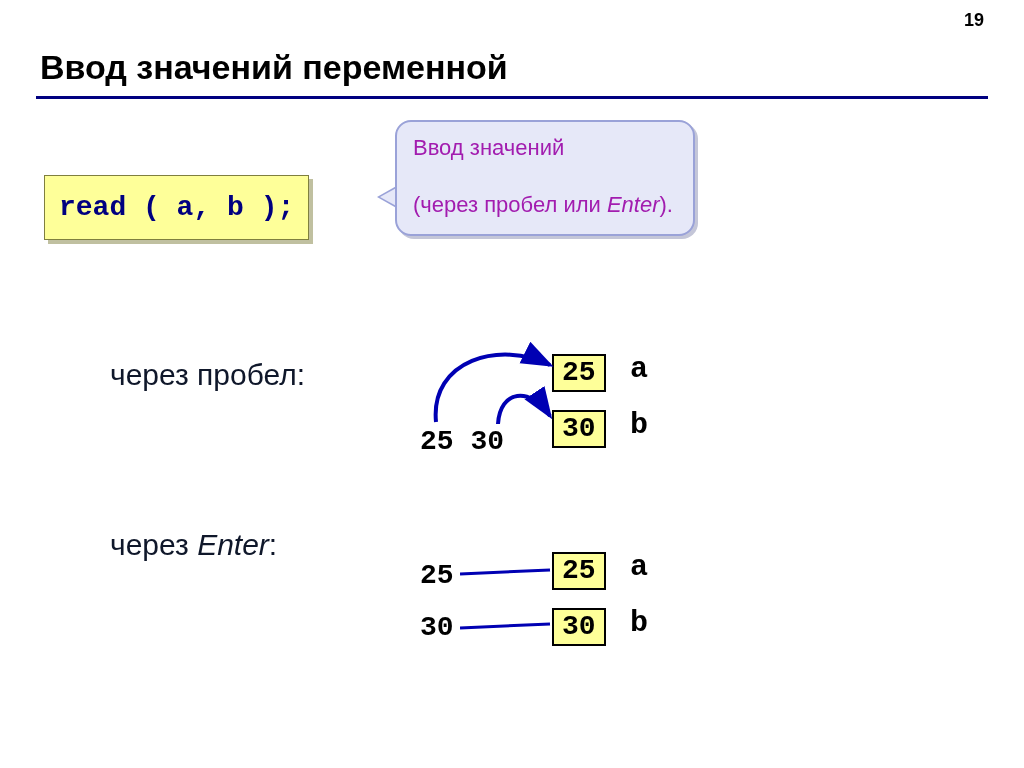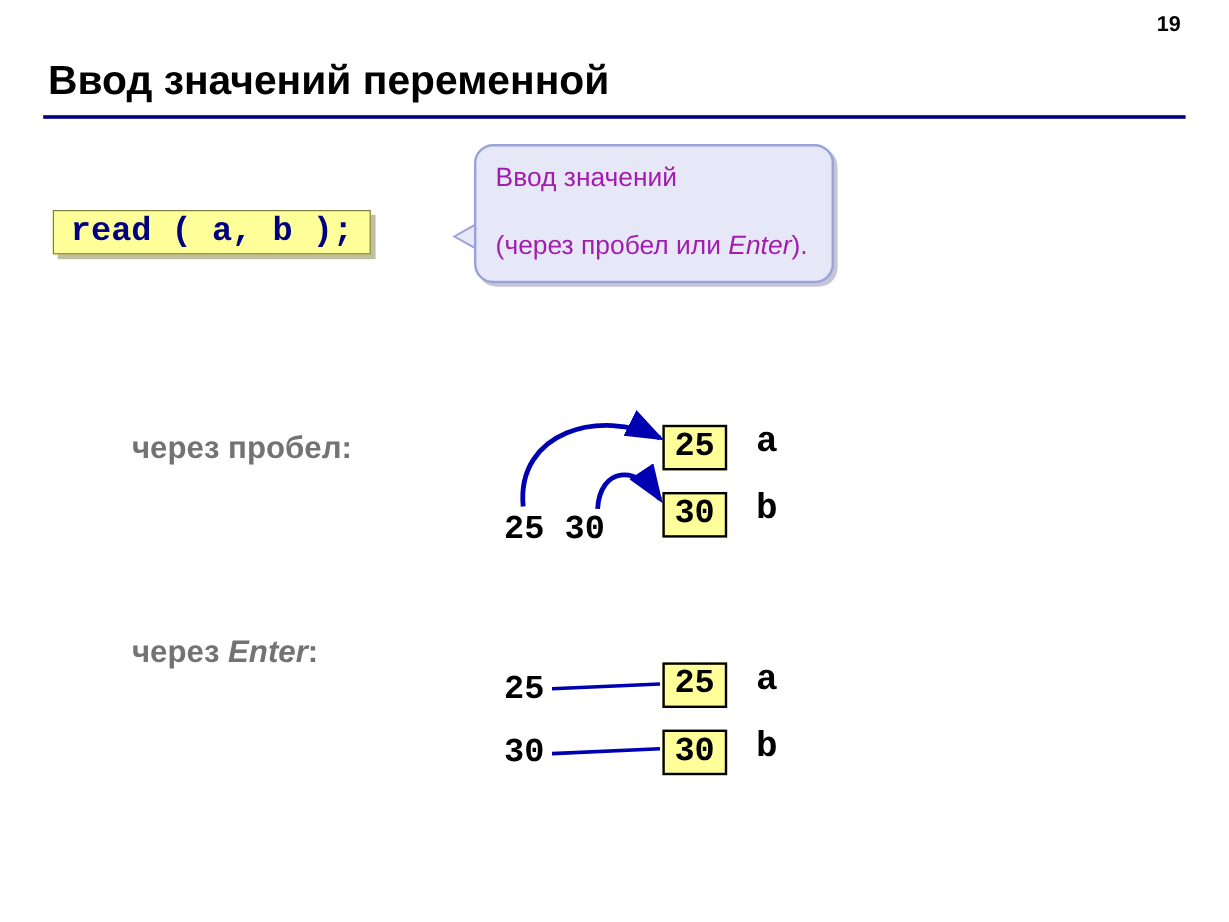--- a/index.html
+++ b/index.html
@@ -36,21 +36,21 @@
     height: 3px;
     background: #000080;
   }
   .code-box {
     position: absolute;
     left: 44px;
     top: 175px;
     background: #feff99;
     border: 1px solid #7f7f3f;
     box-shadow: 4px 4px 0 #c0c0a0;
-    padding: 2px 14px;
+    padding: 16px 14px;
     font-family: "Courier New", monospace;
     font-size: 28px;
     font-weight: bold;
     color: #000080;
   }
   .callout {
     position: absolute;
     left: 395px;
     top: 120px;
     width: 300px;
@@ -78,23 +78,22 @@
     position: absolute;
     left: -3px; top: -13px;
     width: 0; height: 0;
     border-top: 13px solid transparent;
     border-bottom: 13px solid transparent;
     border-right: 23px solid #9aa2d8;
     z-index: -1;
   }
   .label-text {
     position: absolute;
-    font-size: 26px;
-    color: #737373;
-    font-weight: bold;
+    font-size: 30px;
+    color: #0f172a;
   }
   .mono {
     font-family: "Courier New", monospace;
     font-weight: bold;
     font-size: 28px;
     color: #000;
     position: absolute;
   }
   .val-box {
     position: absolute;

